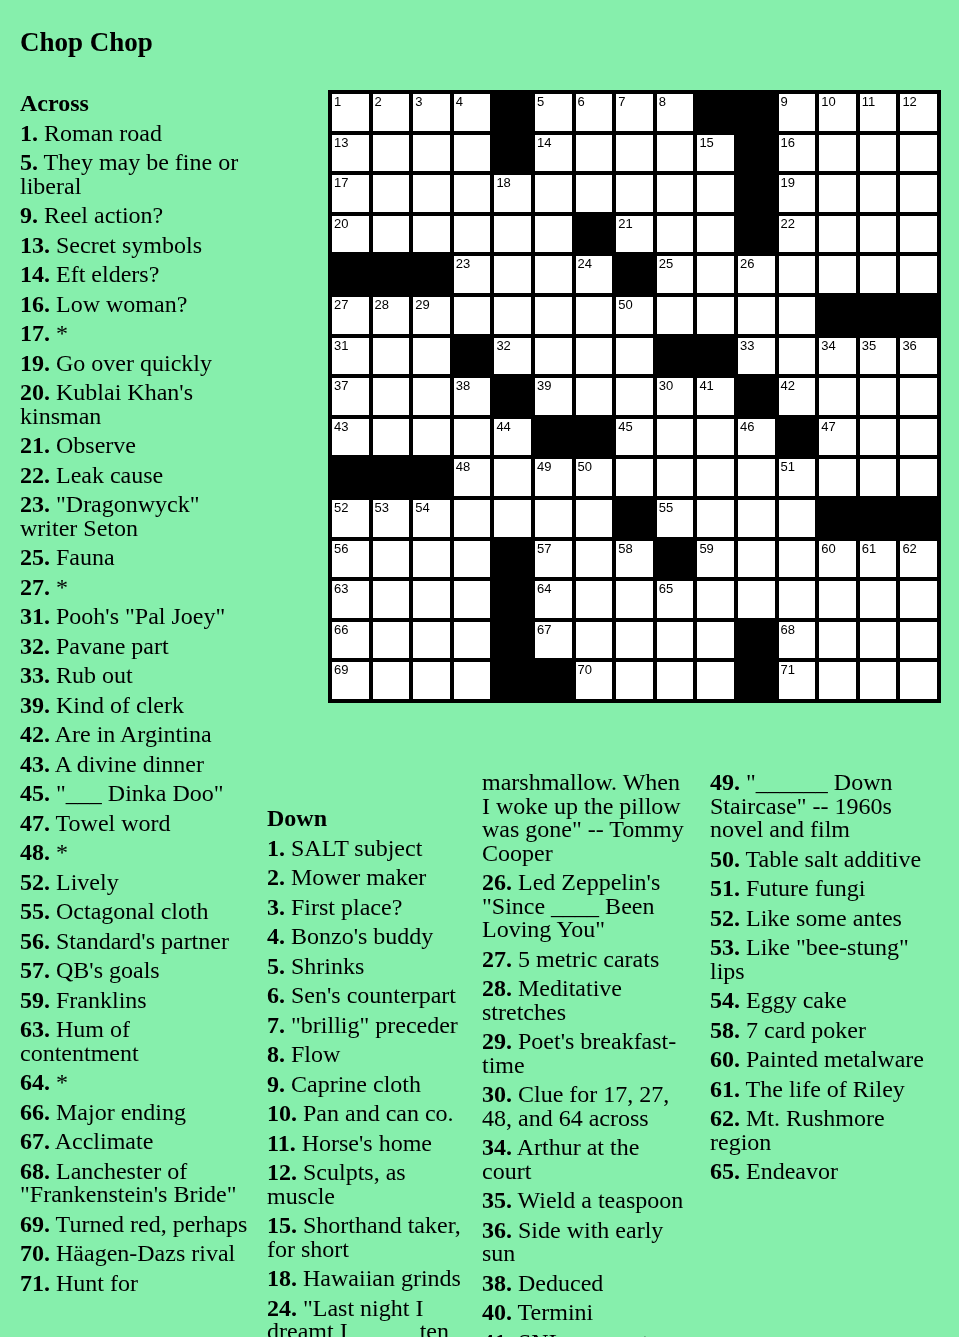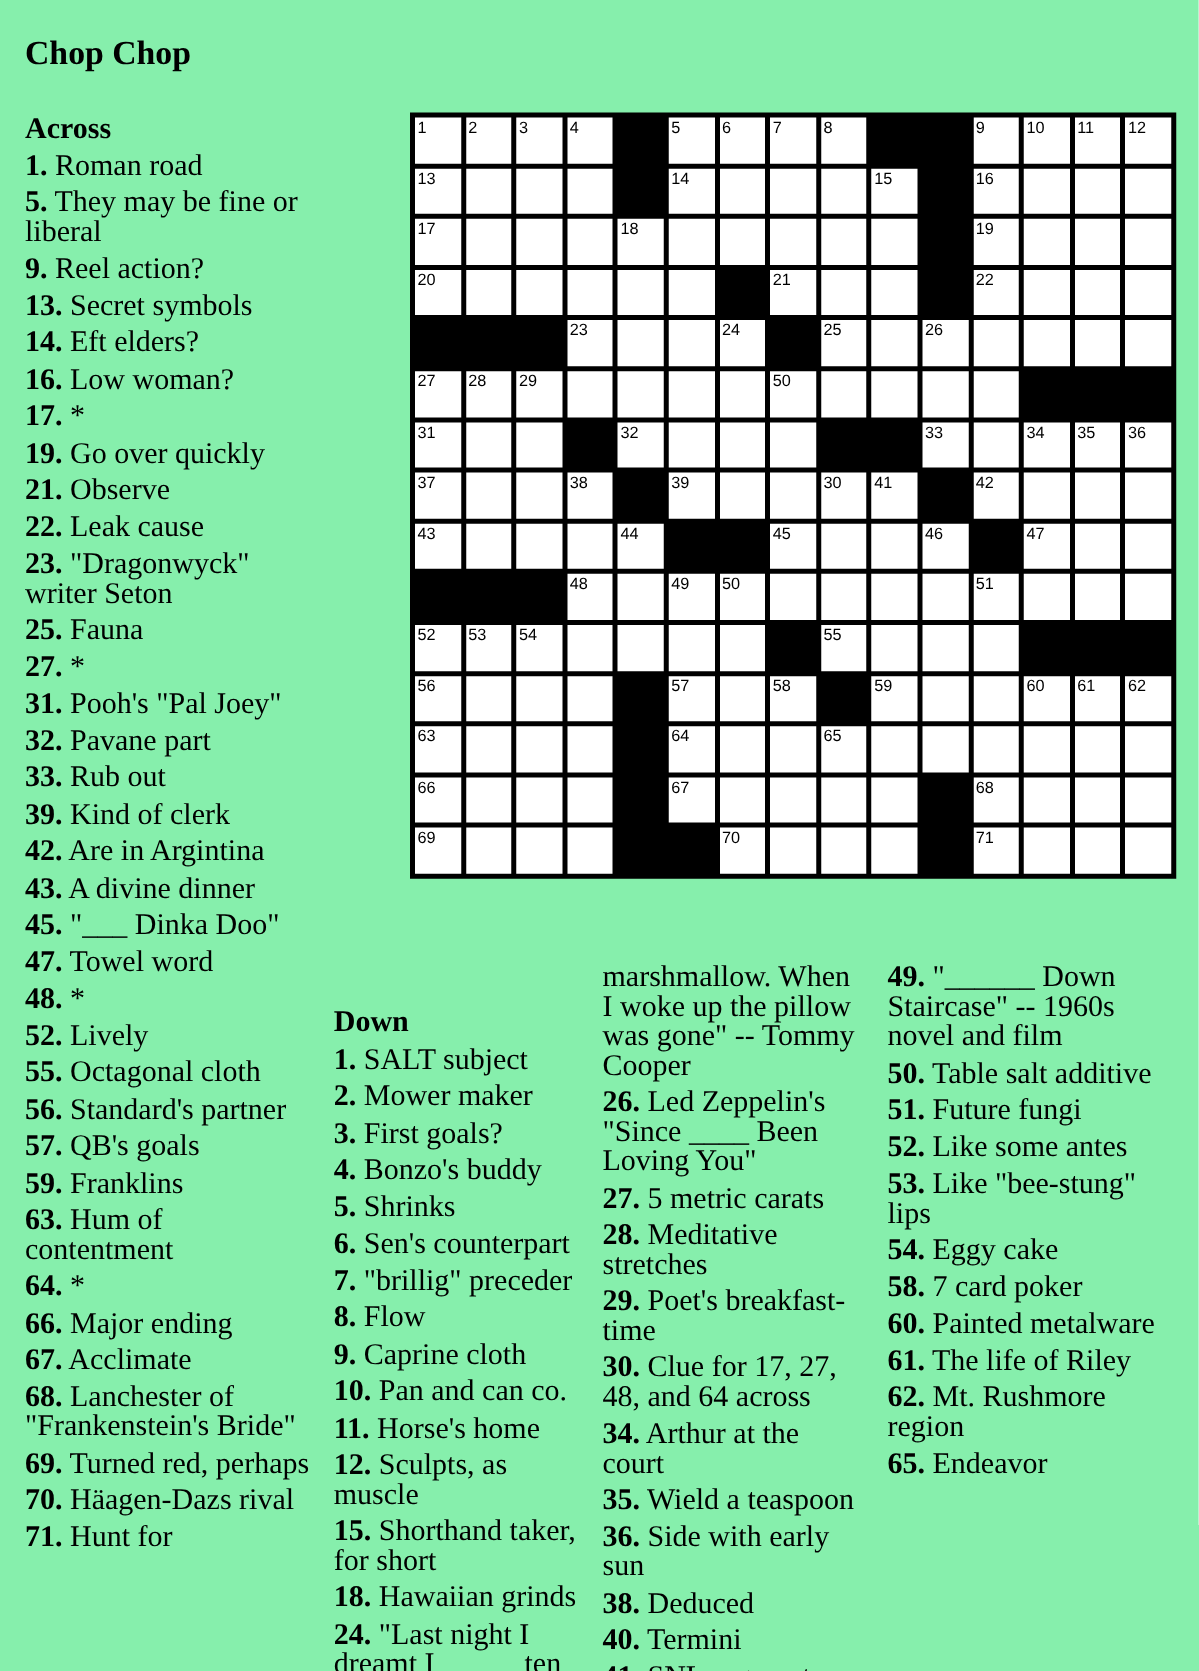--- a/index.html
+++ b/index.html
@@ -441,20 +441,21 @@
   <div class="col" id="col-across">
       <p class="heading">Across</p>
       <p class="clue"><b>1.</b> <span>Roman road</span></p>
       <p class="clue"><b>5.</b> <span>They may be fine or liberal</span></p>
       <p class="clue"><b>9.</b> <span>Reel action?</span></p>
       <p class="clue"><b>13.</b> <span>Secret symbols</span></p>
       <p class="clue"><b>14.</b> <span>Eft elders?</span></p>
       <p class="clue"><b>16.</b> <span>Low woman?</span></p>
       <p class="clue"><b>17.</b> <span>*</span></p>
       <p class="clue"><b>19.</b> <span>Go over quickly</span></p>
+      <p class="clue"><b>20.</b> <span>Kublai Khan's kinsman</span></p>
       <p class="clue"><b>21.</b> <span>Observe</span></p>
       <p class="clue"><b>22.</b> <span>Leak cause</span></p>
       <p class="clue"><b>23.</b> <span>"Dragonwyck" writer Seton</span></p>
       <p class="clue"><b>25.</b> <span>Fauna</span></p>
       <p class="clue"><b>27.</b> <span>*</span></p>
       <p class="clue"><b>31.</b> <span>Pooh's "Pal Joey"</span></p>
       <p class="clue"><b>32.</b> <span>Pavane part</span></p>
       <p class="clue"><b>33.</b> <span>Rub out</span></p>
       <p class="clue"><b>39.</b> <span>Kind of clerk</span></p>
       <p class="clue"><b>42.</b> <span>Are in Argintina</span></p>
@@ -473,21 +474,21 @@
       <p class="clue"><b>67.</b> <span>Acclimate</span></p>
       <p class="clue"><b>68.</b> <span>Lanchester of "Frankenstein's Bride"</span></p>
       <p class="clue"><b>69.</b> <span>Turned red, perhaps</span></p>
       <p class="clue"><b>70.</b> <span>Häagen-Dazs rival</span></p>
       <p class="clue"><b>71.</b> <span>Hunt for</span></p>
     </div>
   <div class="col" id="col-down1">
       <p class="heading">Down</p>
       <p class="clue"><b>1.</b> <span>SALT subject</span></p>
       <p class="clue"><b>2.</b> <span>Mower maker</span></p>
-      <p class="clue"><b>3.</b> <span>First goals?</span></p>
+      <p class="clue"><b>3.</b> <span>First place?</span></p>
       <p class="clue"><b>4.</b> <span>Bonzo's buddy</span></p>
       <p class="clue"><b>5.</b> <span>Shrinks</span></p>
       <p class="clue"><b>6.</b> <span>Sen's counterpart</span></p>
       <p class="clue"><b>7.</b> <span>"brillig" preceder</span></p>
       <p class="clue"><b>8.</b> <span>Flow</span></p>
       <p class="clue"><b>9.</b> <span>Caprine cloth</span></p>
       <p class="clue"><b>10.</b> <span>Pan and can co.</span></p>
       <p class="clue"><b>11.</b> <span>Horse's home</span></p>
       <p class="clue"><b>12.</b> <span>Sculpts, as muscle</span></p>
       <p class="clue"><b>15.</b> <span>Shorthand taker, for short</span></p>

